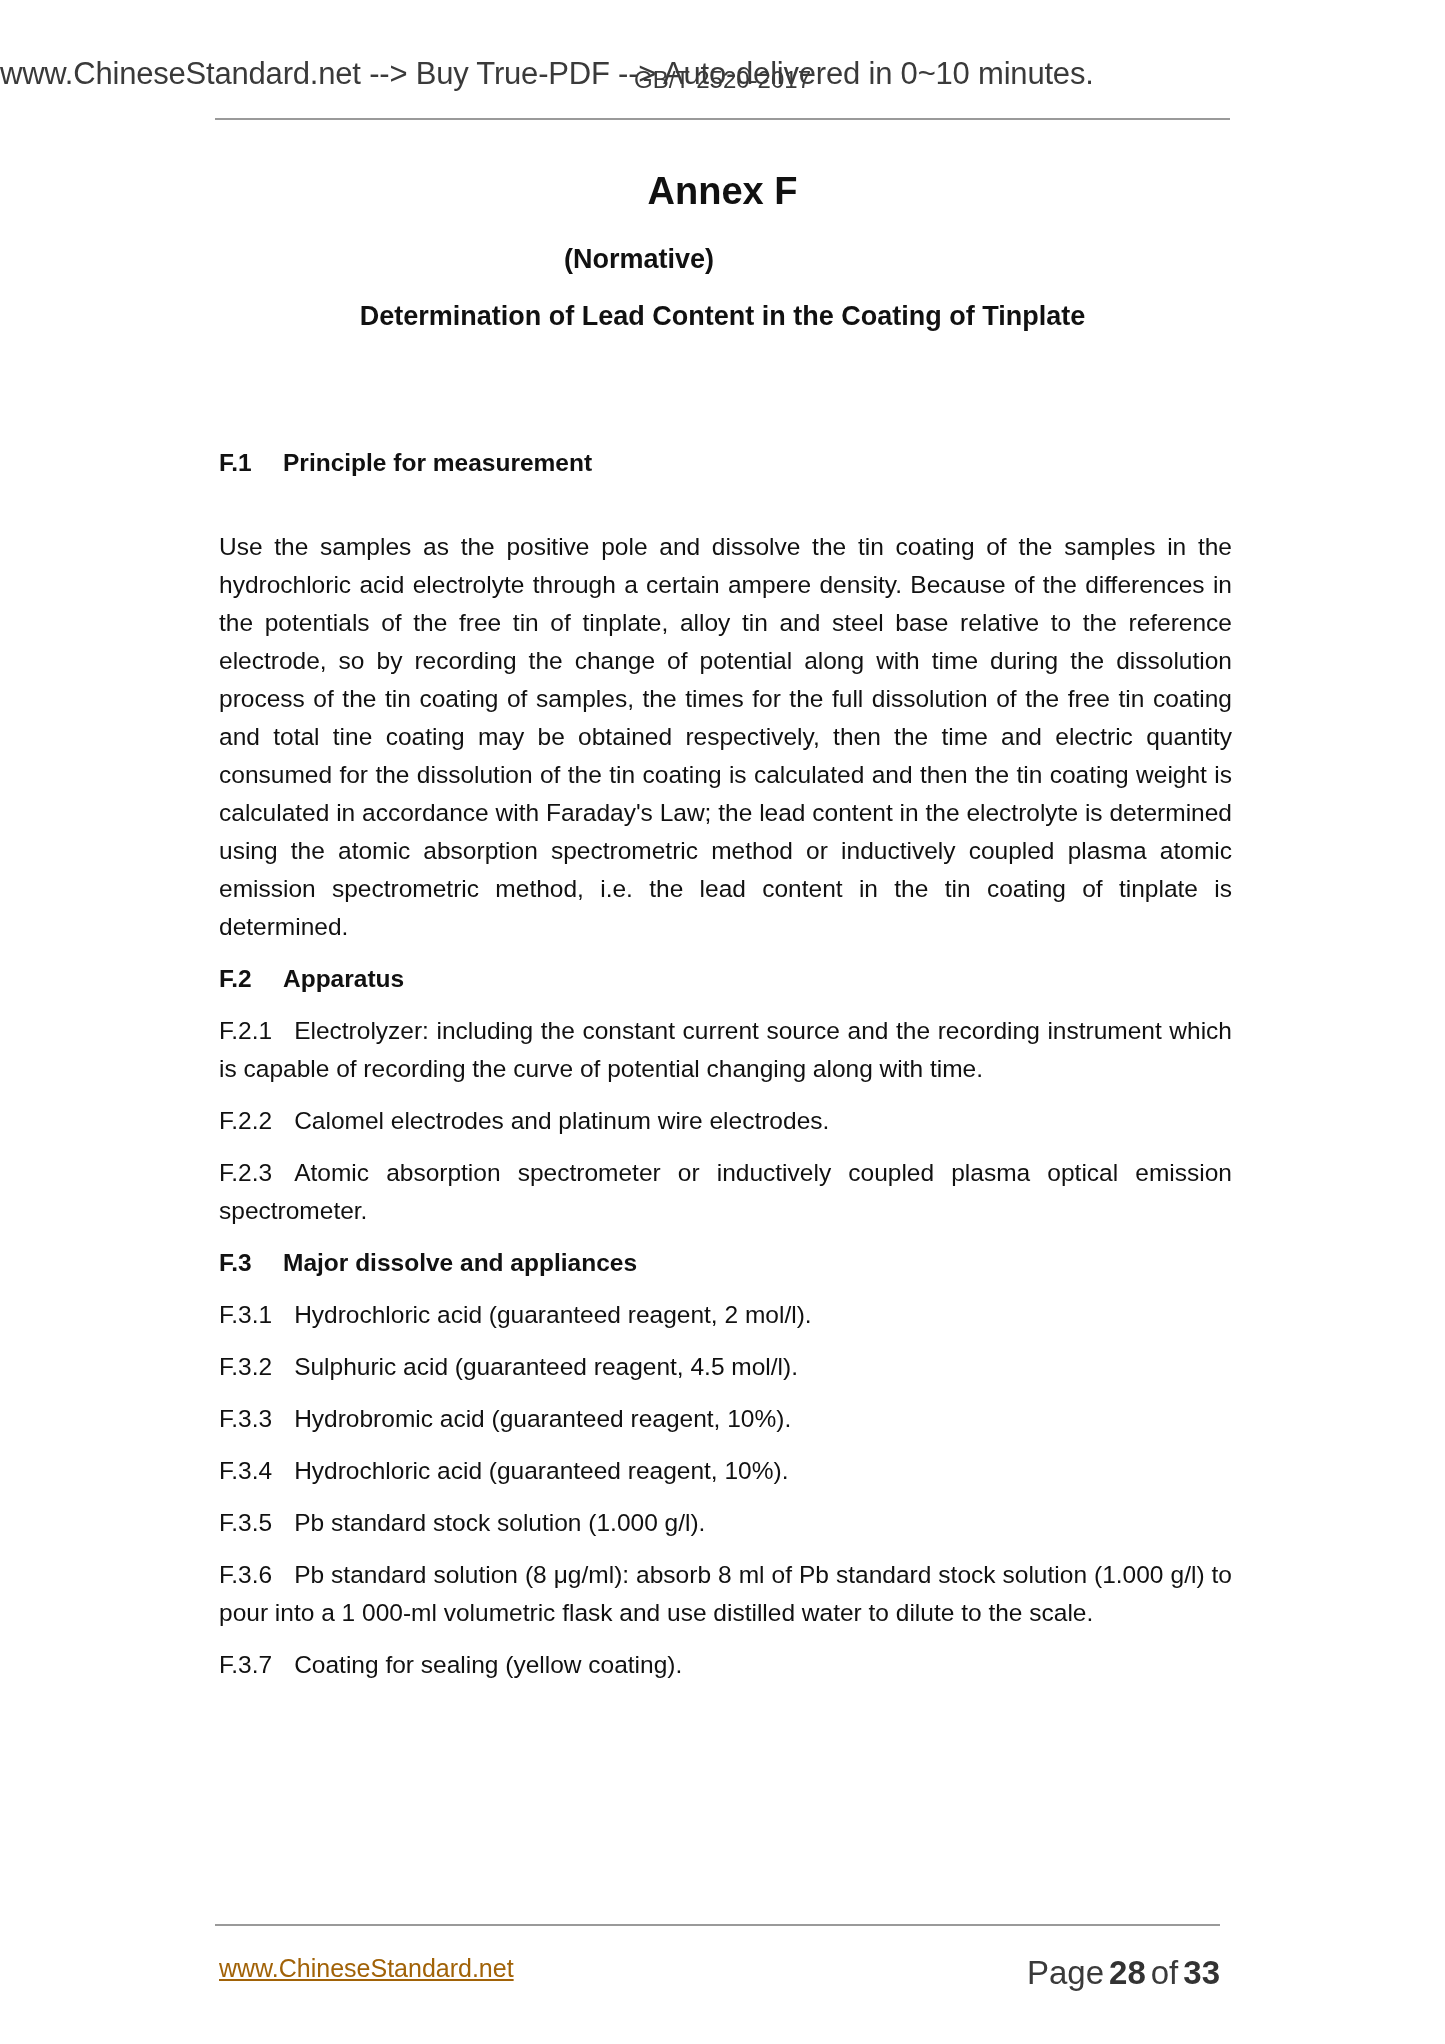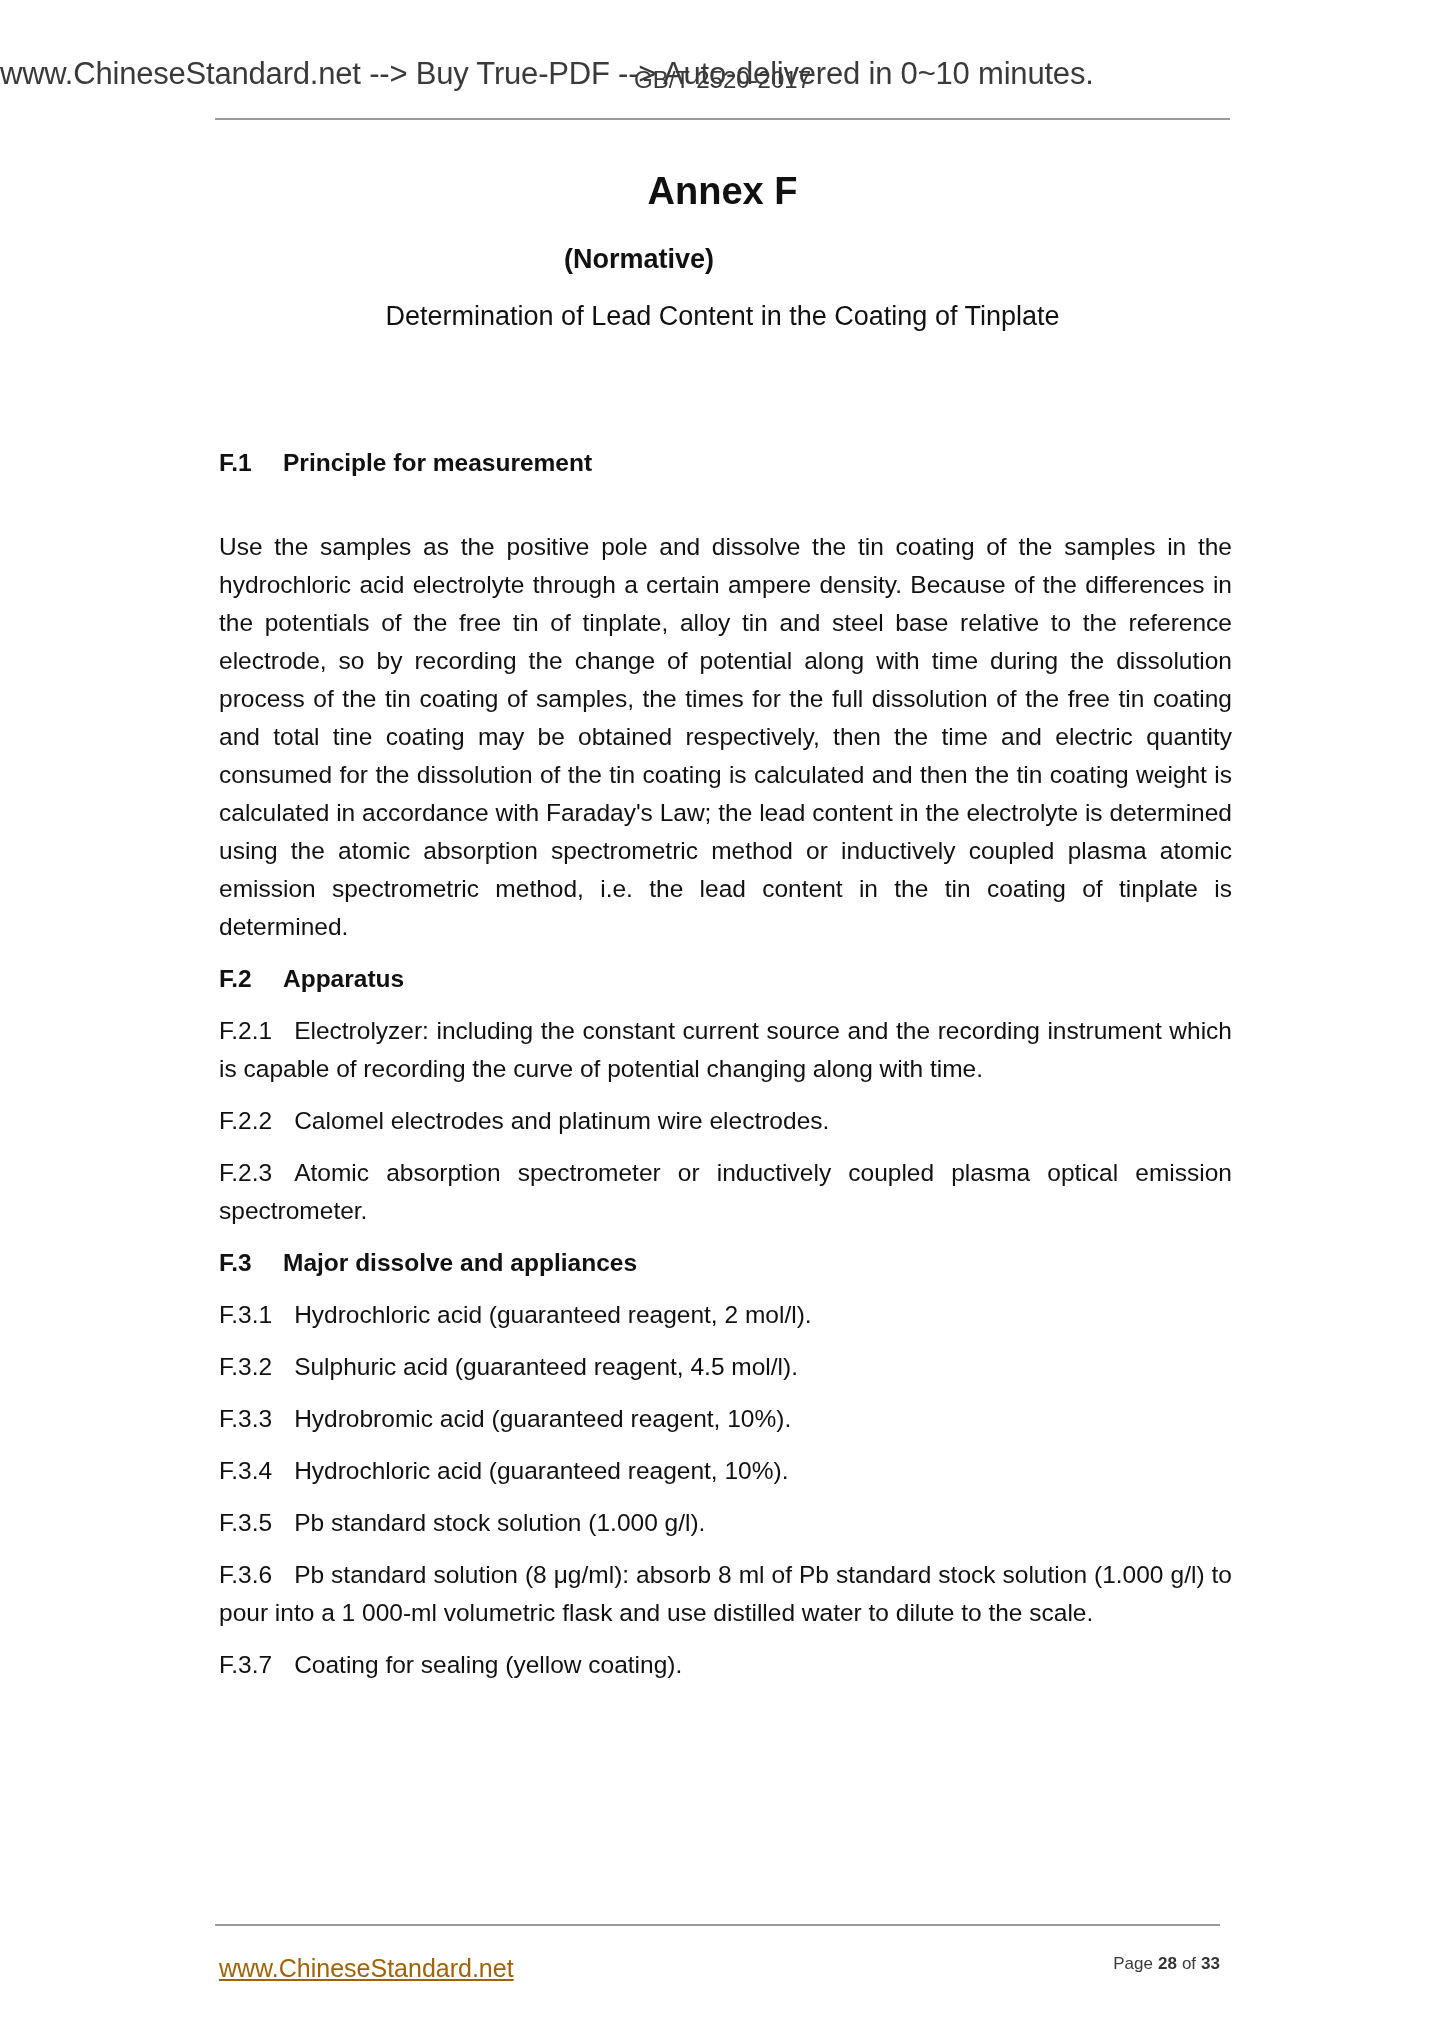--- a/index.html
+++ b/index.html
@@ -10,29 +10,29 @@
   .doc-code { position: absolute; top: 66px; left: 0; width: 1445px; text-align: center;
          font-size: 24px; color: #3a3a3a; white-space: nowrap; }
   .rule { position: absolute; height: 0; border-top: 2px solid #9a9a9a; }
   .rule-top { top: 118px; left: 215px; width: 1015px; }
   .rule-bottom { top: 1924px; left: 215px; width: 1005px; }
   .annex-title { position: absolute; top: 170px; left: 0; width: 1445px; text-align: center;
          font-size: 38px; font-weight: bold; color: #111; }
   .annex-type { position: absolute; top: 244px; left: 0; width: 1278px; text-align: center;
          font-size: 27px; font-weight: bold; color: #111; }
   .annex-subtitle { position: absolute; top: 301px; left: 0; width: 1445px; text-align: center;
-         font-size: 27px; font-weight: normal; color: #111; }
+         font-size: 27px; font-weight: bold; color: #111; }
   .content { position: absolute; left: 219px; width: 1013px; top: 444px; font-size: 24.5px; line-height: 38px; }
   .heading { font-weight: bold; margin: 0; }
   .heading .num { display: inline-block; width: 64px; }
   .para { margin: 0; text-align: justify; text-align-last: left; }
   .item .num { font-weight: normal; display: inline-block; margin-right: 22px; }
   .footer-link { position: absolute; top: 1954px; left: 219px; font-size: 25px; color: #a16207;
          text-decoration: underline; }
-  .footer-page { position: absolute; top: 1954px; right: 225px; font-size: 17px; color: #3a3a3a; white-space: nowrap; }
+  .footer-page { position: absolute; top: 1954px; right: 225px; font-size: 33px; color: #3a3a3a; white-space: nowrap; }
   .footer-page b { color: #333; }
   .footer-page span { margin: 0 5px; }
 </style>
 </head>
 <body>
 
 <div class="watermark-top">www.ChineseStandard.net --&gt; Buy True-PDF --&gt; Auto-delivered in 0~10 minutes.</div>
 <div class="doc-code">GB/T 2520-2017</div>
 <div class="rule rule-top"></div>
 

